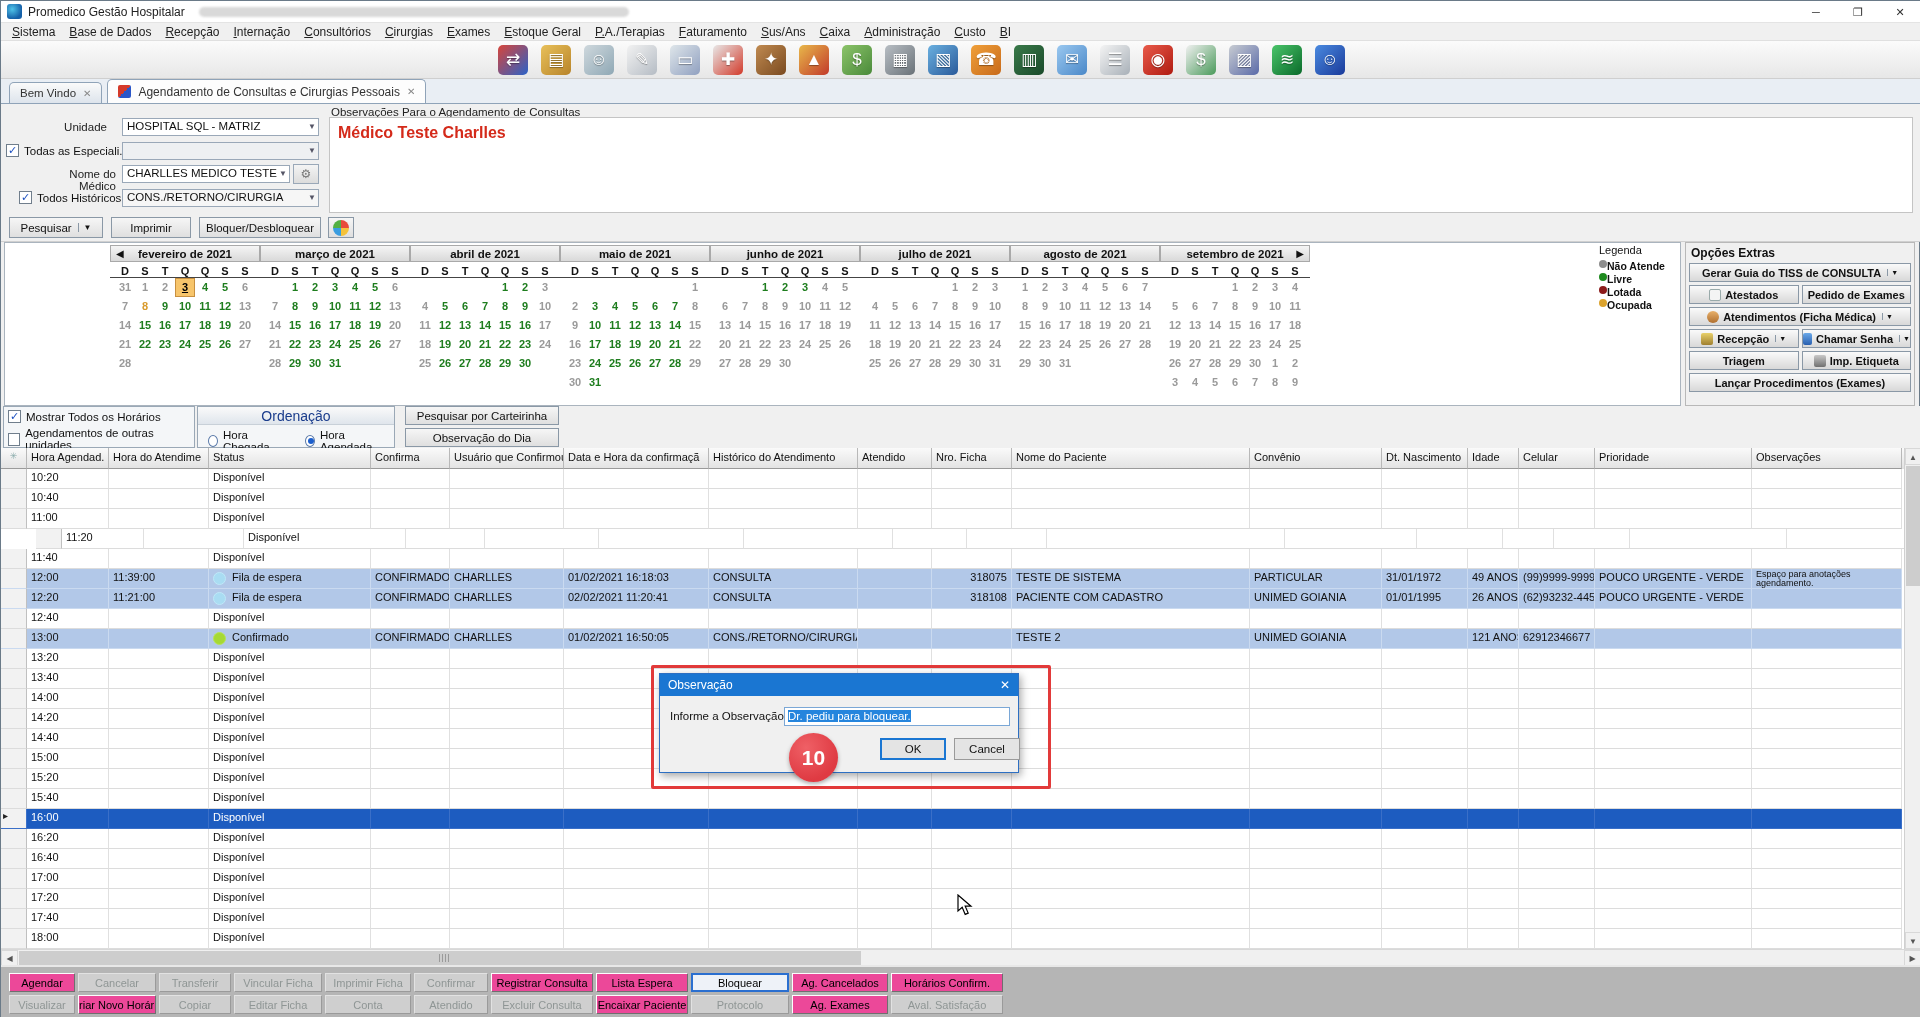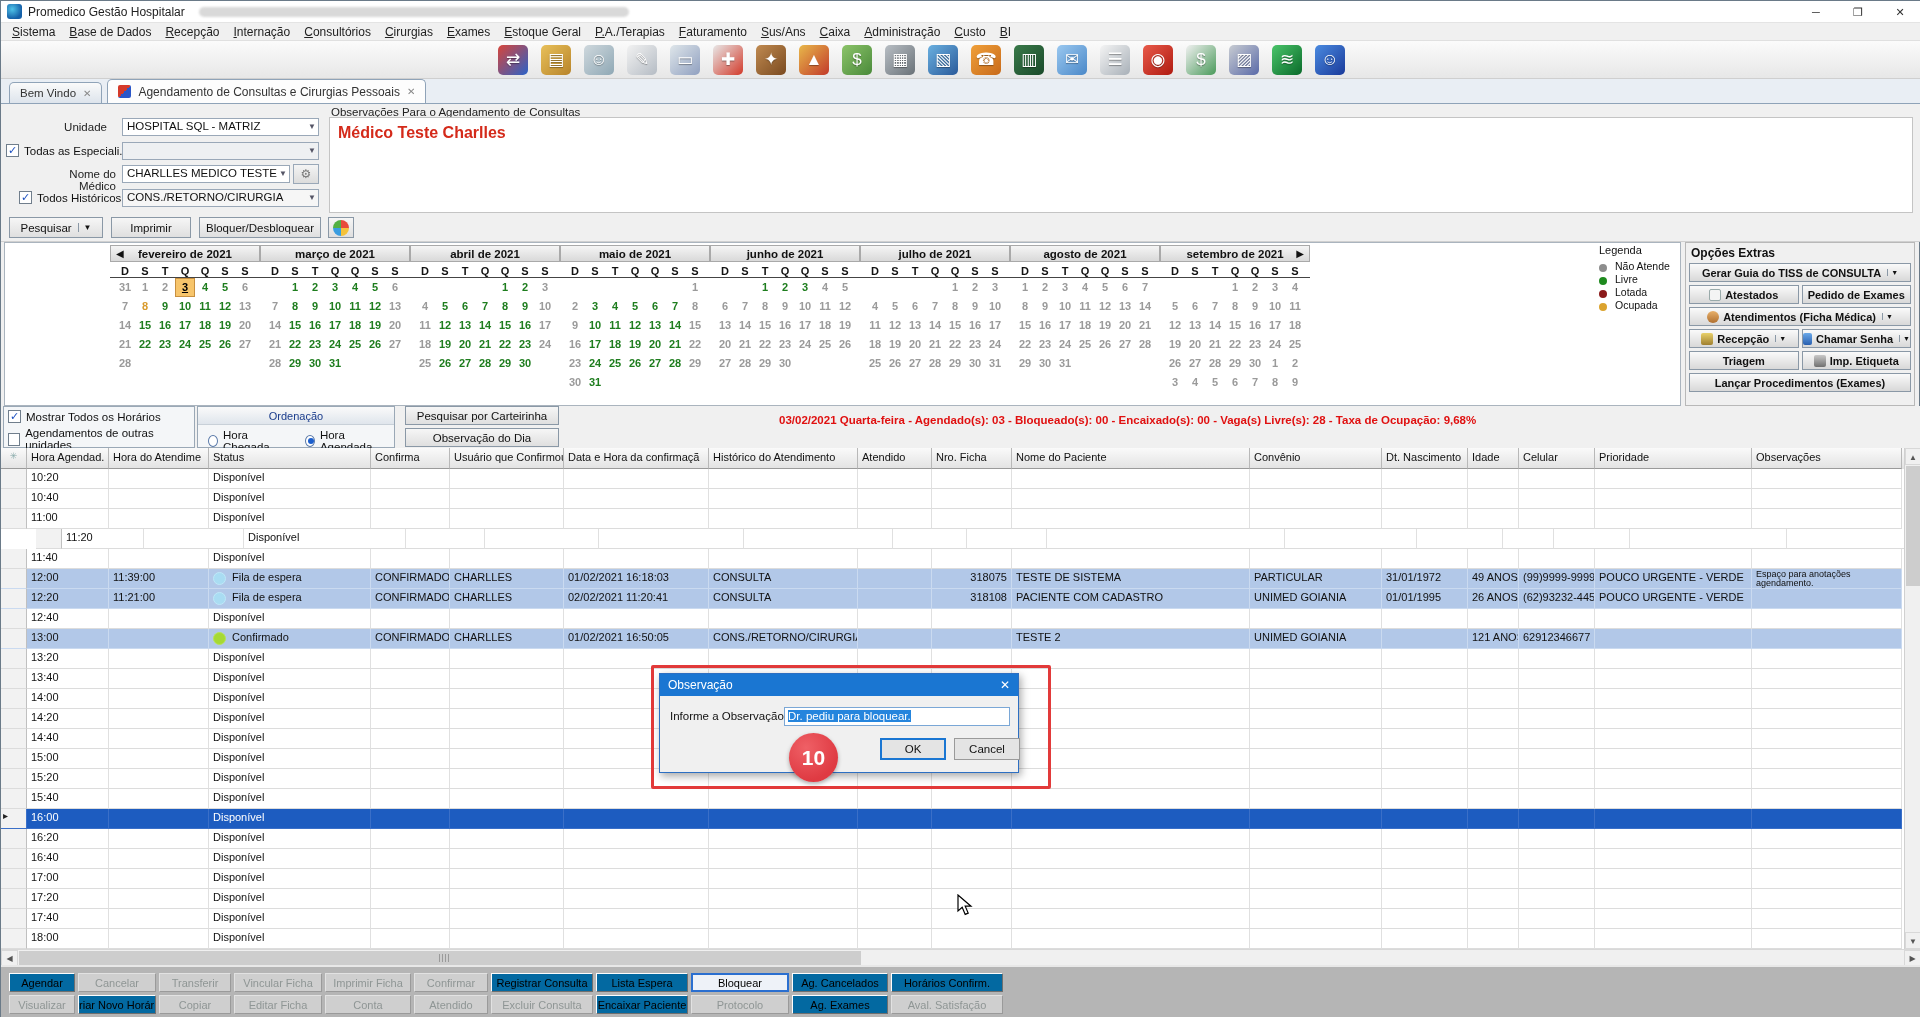--- a/index.html
+++ b/index.html
@@ -79,36 +79,36 @@
          border-bottom:1px solid #444; }
   .dow span { text-align:center; font-weight:bold; font-size:11px; }
   .wk { display:grid; grid-template-columns:repeat(7,20px); justify-content:center; }
   .dcell { height:19px; text-align:center; font-size:11px; font-weight:bold; line-height:19px;}
   .dcell.na { color:#9a9a9a; } .dcell.fr { color:#1e7d1e; } .dcell.oc { color:#d99a2b; }
   .dcell.sd { color:#000; background:#f7c56b; border:1px solid #c89040; text-decoration:underline;
               line-height:17px;}
   
   .legend { position:absolute; left:1598px; top:243px; width:80px; font-size:10.5px; }
   .legend .t { font-size:11px; margin-bottom:4px; }
-  .litem { display:flex; align-items:flex-end; gap:8px; margin-bottom:1px;}
+  .litem { display:flex; align-items:flex-start; gap:0; margin-bottom:1px;font-weight:bold;}
   .dot { width:8px; height:8px; border-radius:50%; }
   
   .extras { position:absolute; left:1684px; top:241px; width:230px; height:164px; background:#f0f0f0;
             border:1px solid #b8b8b8; padding:2px 3px; }
   .extras .t { font-weight:bold; font-size:12px; margin:1px 0 3px 2px; }
   .xrow { display:flex; gap:3px; margin-bottom:3px; }
   .xbtn { flex:1; height:19px; background:linear-gradient(#fafafa,#d8d8d8); border:1px solid #8a98a6;
           font-weight:bold; font-size:11px; display:flex; align-items:center; justify-content:center;
           gap:4px; white-space:nowrap; overflow:hidden; }
   .xbtn .da { font-size:7px; border-left:1px solid #8a98a6; padding-left:3px; margin-left:2px;}
   .mini { width:12px; height:12px; border-radius:2px; display:inline-block; }
   
   .controlsrow { position:absolute; left:0; top:405px; width:1920px; height:42px; background:#f0f0f0; }
   .grpbox { position:absolute; border:1px solid #9aa8b6; background:#f4f6f8; }
-  .ordtitle { text-align:center; color:#1a3c8c; font-size:11px;
+  .ordtitle { text-align:center; color:#1a3c8c; font-size:14px;
               background:linear-gradient(#fafafa,#dfe5ec); border-bottom:1px solid #c8d0d8; height:18px;
               line-height:18px;}
   .radios { display:flex; gap:22px; padding:4px 10px; align-items:flex-start; }
   .radio { display:flex; gap:5px; align-items:center; font-size:11.5px; }
   .rdot { width:12px; height:12px; border-radius:50%; border:1px solid #5878a8; background:#fff; position:relative;}
   .rdot.on::after { content:""; position:absolute; left:2px; top:2px; width:6px; height:6px;
                     border-radius:50%; background:#1b5ecc; }
   .statusline { position:absolute; left:778px; top:8px; color:#e01010; font-weight:bold; font-size:11.5px;}
   
   .tablewrap { position:absolute; left:0; top:447px; width:1920px; height:517px; background:#fff; }
@@ -146,21 +146,21 @@
   .hthumb { position:absolute; left:18px; top:1px; width:842px; height:14px; background:#cdcdcd; }
   .grip { position:absolute; left:420px; top:3px; width:12px; height:8px;
           background:repeating-linear-gradient(90deg,#9a9a9a 0 1px,#cdcdcd 1px 3px); }
   
   .bottombar { position:absolute; left:0; top:964px; width:1920px; height:53px; background:#b5b5b5;
                border-top:2px solid #e8e8e8; padding:6px 0 0 8px;}
   .bbrow { display:grid; grid-template-columns:66px 78px 72px 88px 86px 74px 102px 92px 98px 96px 112px;
            gap:3px; margin-bottom:3px;}
   .bb { height:19px; font-size:11px; display:flex; align-items:center; justify-content:center;
         white-space:nowrap; overflow:hidden; border:1px solid; }
-  .bb.en { background:#0369a1; color:#000; border-color:#fdfdfd #6f6f6f #6f6f6f #fdfdfd; }
+  .bb.en { background:#ec4899; color:#000; border-color:#fdfdfd #6f6f6f #6f6f6f #fdfdfd; }
   .bb.dis { background:#cfcfcf; color:#8f9695; border-color:#e2e2e2 #9a9a9a #9a9a9a #e2e2e2; }
   .bb.focus { border:2px solid #2a6fd0; background:#eef2f8; }
   
   .annot { position:absolute; left:650px; top:664px; width:400px; height:124px;
            border:3px solid #e23a3a; border-radius:2px; z-index:40; }
   .dialog { position:absolute; left:658px; top:672px; width:360px; height:100px; background:#f0f0f0;
             border:1px solid #2d6fc2; box-shadow:2px 3px 8px rgba(0,0,0,.35); z-index:41; }
   .dtitle { height:22px; background:#1a76d2; color:#fff; display:flex; align-items:center;
             padding:0 8px; font-size:12px; }
   .dtitle .dx { margin-left:auto; font-size:12px; }
@@ -895,21 +895,20 @@
           <span>Hora Agendada</span>
         </div>
       </div>
     </div>
     <div class="btn" style="position:absolute; left:404px; top:0; width:154px; height:19px;">
       <span>Pesquisar por Carteirinha</span>
     </div>
     <div class="btn" style="position:absolute; left:404px; top:22px; width:154px; height:19px;">
       <span>Observação do Dia</span>
     </div>
-    <span class="statusline">03/02/2021 Quarta-feira - Agendado(s): 03 - Bloqueado(s): 00 - Encaixado(s): 00 - Vaga(s) Livre(s): 28 - Taxa de Ocupação: 9,68%</span>
   </div>
 
   <div class="tablewrap">
     <div class="thead" id="thead" style="grid-template-columns: 26px 82px 100px 162px 79px 114px 145px 149px 74px 80px 238px 132px 86px 51px 76px 157px 150px;">
         <div class="th" style="color: rgb(136, 170, 170); text-align: center; font-size: 9px;">✳</div>
         <div class="th">Hora Agendad.<span class="sort"> ▲</span></div>
         <div class="th">Hora do Atendime</div>
         <div class="th">Status</div>
         <div class="th">Confirma</div>
         <div class="th">Usuário que Confirmou</div>

